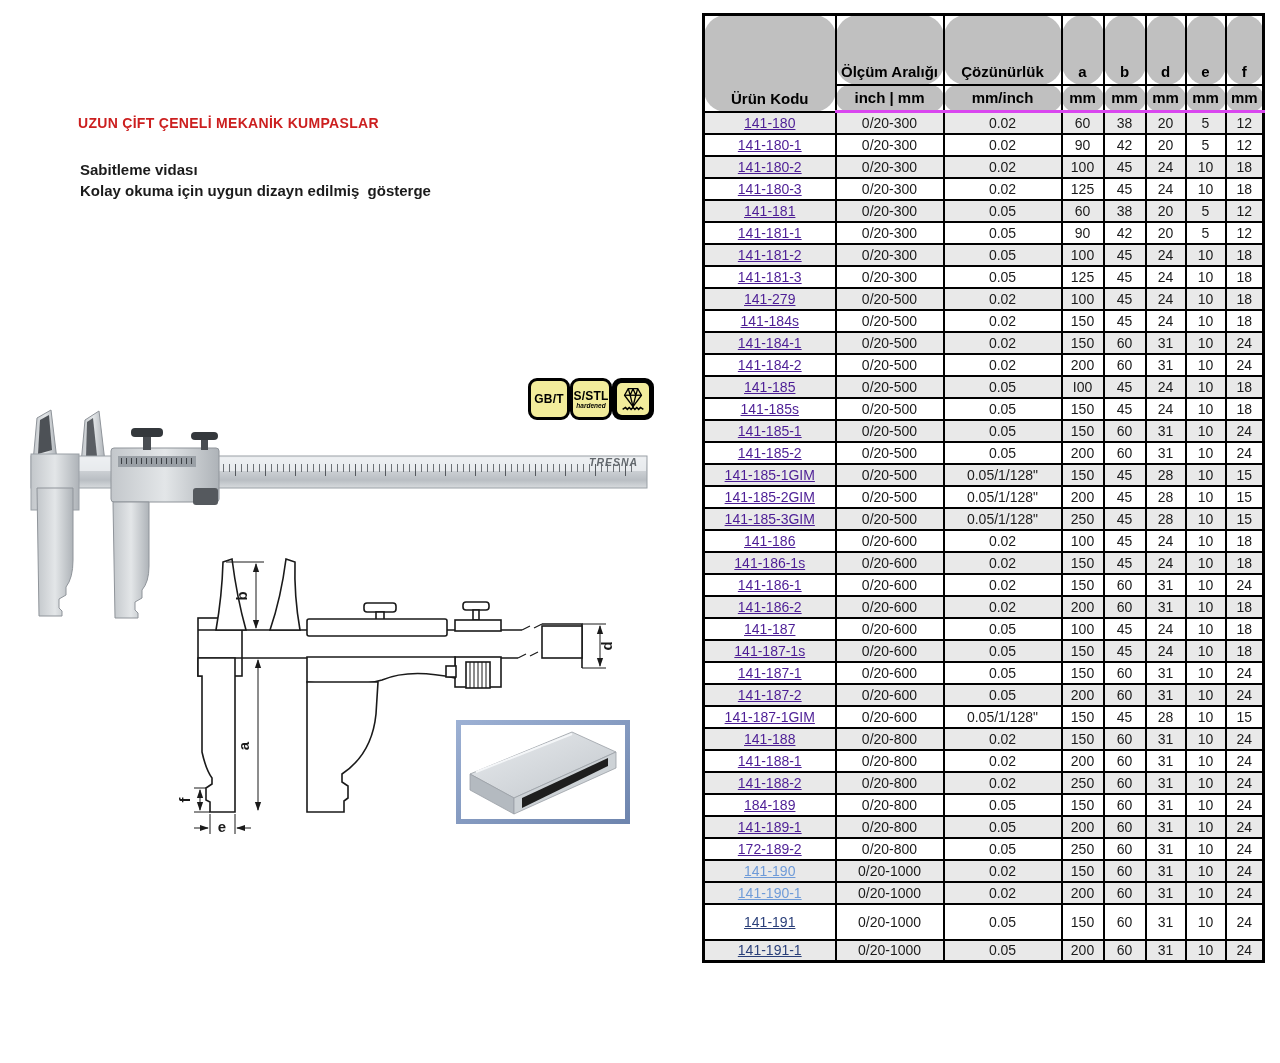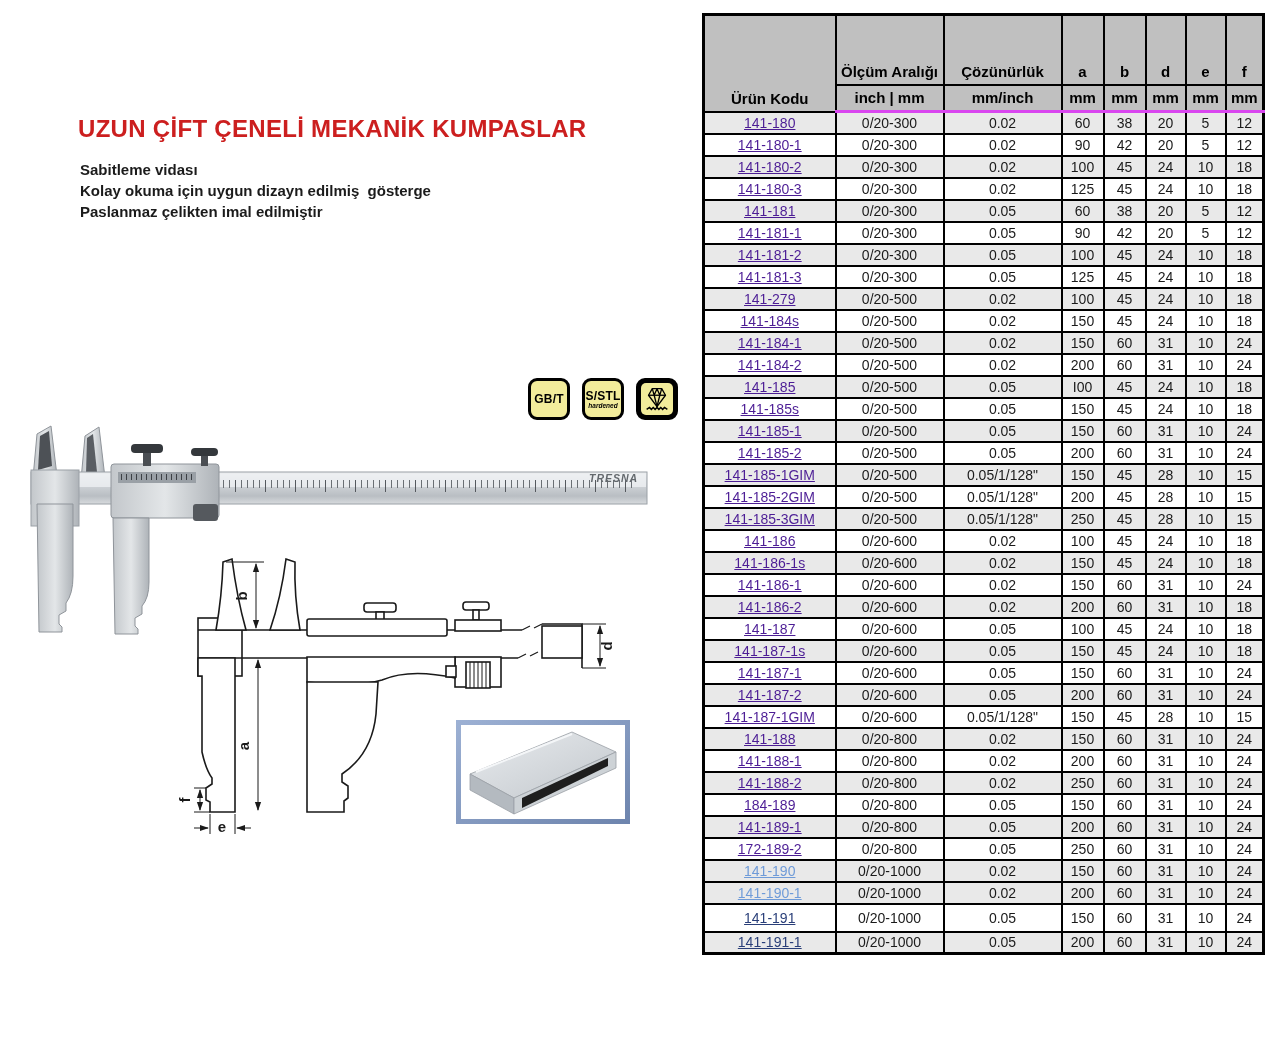--- a/index.html
+++ b/index.html
@@ -5,84 +5,83 @@
   * { margin:0; padding:0; box-sizing:border-box; }
   html,body { background:#ffffff; }
   body {
     font-family:"Liberation Sans", sans-serif;
     width:1280px; height:1063px;
     position:relative; overflow:hidden;
   }
   
   .page-title {
     position:absolute; left:78px; top:115px;
-    font-size:24px; font-weight:bold; color:#cc1f1f;
+    font-size:14px; font-weight:bold; color:#cc1f1f;
     letter-spacing:.3px; white-space:pre;
   }
   .features {
     position:absolute; left:80px; top:159px;
     font-size:15px; font-weight:bold; color:#1b1b1b; line-height:21px;
   }
   .features div { white-space:pre-wrap; }
   .badges {
     position:absolute; left:528px; top:378px;
-    display:flex; gap:12px;
+    display:flex; gap:0;
   }
   .badge {
     width:42px; height:42px; background:#f2ec9b;
     border:3px solid #000; border-radius:9px;
     display:flex; flex-direction:column; align-items:center; justify-content:center;
     font-weight:bold; color:#000;
   }
   .badge .b-main { font-size:12px; letter-spacing:.2px; }
   .badge .b-sub  { font-size:6.5px; font-style:italic; margin-top:-1px; }
   .badge.diamond { background:#000; padding:2px; }
   .badge.diamond .inner {
     width:100%; height:100%; background:#f2ec9b; border-radius:5px;
     display:flex; align-items:center; justify-content:center;
   }
-  .photo-wrap   { position:absolute; left:25px;  top:424px; }
+  .photo-wrap   { position:absolute; left:25px;  top:408px; }
   .diagram-wrap { position:absolute; left:150px; top:556px; }
   .inset-wrap   { position:absolute; left:456px; top:720px; }
   
   .spec-table {
     position:absolute; left:702px; top:13px; width:560px;
     border-collapse:collapse; table-layout:fixed;
     border:3px solid #000;
     font-family:"Liberation Sans", sans-serif;
   }
   .spec-table th, .spec-table td {
     border:2px solid #000; text-align:center; overflow:hidden;
   }
   .spec-table thead th {
     background:#c0c0c0; font-size:15px; font-weight:bold;
-    vertical-align:bottom; padding:2px 1px 4px;
+    vertical-align:bottom; padding:2px 1px 4px;border-radius:22px;
   }
   .spec-table thead tr.h1 { height:70px; }
   .spec-table thead tr.h2 { height:27px; }
   .spec-table thead tr.h2 th { border-bottom:3px solid #d946ef; vertical-align:middle; padding:1px; }
   .spec-table tbody td {
     height:22px; font-size:14px; color:#1a1a1a; padding:0 2px;
     background:#ffffff;
   }
   .spec-table tbody tr.shaded td { background:#e9e9e9; }
-  .spec-table tbody tr.tall td { height:28px; }
+  .spec-table tbody tr.tall td { height:36px; }
   .code-link { color:#4c1d95; text-decoration:underline; cursor:pointer; }
   .code-link.light { color:#6f9bd8;margin-top:25px; }
   .code-link.navy  { color:#2a3f79; }
 </style>
 </head>
 <body>
 
 <div class="page-title">UZUN ÇİFT ÇENELİ MEKANİK KUMPASLAR</div>
 
 <div class="features">
   <div>Sabitleme vidası</div>
   <div>Kolay okuma için uygun dizayn edilmiş  gösterge</div>
-  <div>Paslanmaz çelikten imal edilmiştir</div>
 </div>
 
 <div class="badges">
   <div class="badge">
     <span class="b-main">GB/T</span>
   </div>
   <div class="badge">
     <span class="b-main">S/STL</span>
     <span class="b-sub">hardened</span>
   </div>

